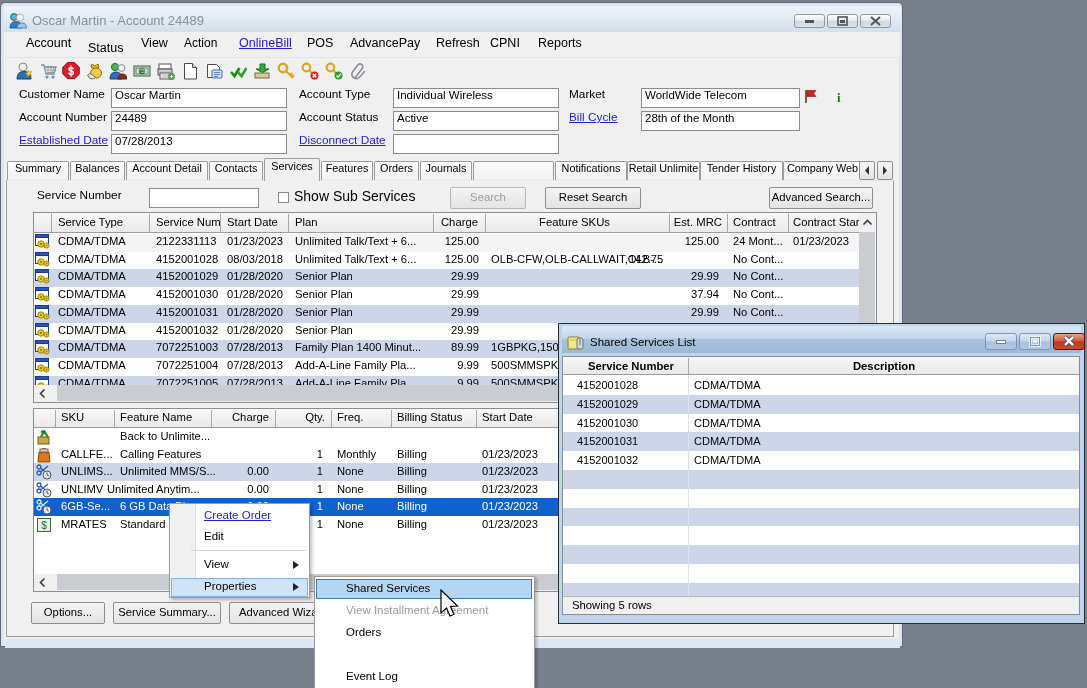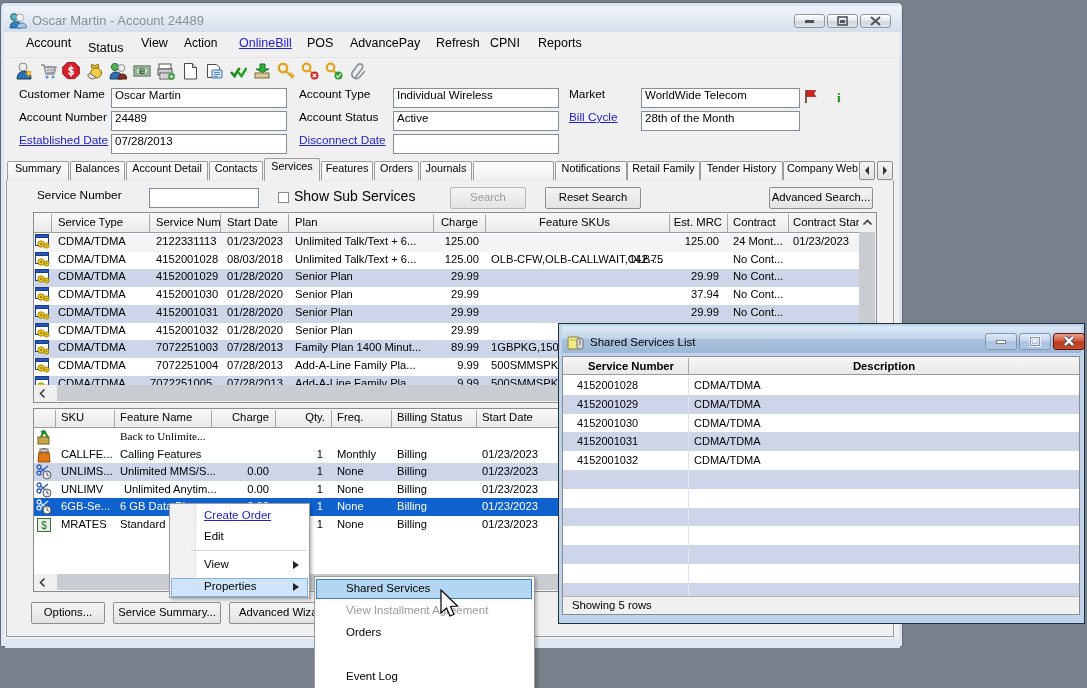--- a/index.html
+++ b/index.html
@@ -154,21 +154,21 @@
 <div class="abs" style="left:6px;top:158px;width:62px;height:19px;background:linear-gradient(#fdfdfd,#f0f0f0);border:1px solid #9c9c9c;border-bottom:none;border-radius:2px 2px 0 0;text-align:center;font-size:10.8px;padding-top:0px;white-space:nowrap;overflow:hidden;">Summary</div>
 <div class="abs" style="left:69px;top:158px;width:55px;height:19px;background:linear-gradient(#fdfdfd,#f0f0f0);border:1px solid #9c9c9c;border-bottom:none;border-radius:2px 2px 0 0;text-align:center;font-size:10.8px;padding-top:0px;white-space:nowrap;overflow:hidden;">Balances</div>
 <div class="abs" style="left:125px;top:158px;width:82px;height:19px;background:linear-gradient(#fdfdfd,#f0f0f0);border:1px solid #9c9c9c;border-bottom:none;border-radius:2px 2px 0 0;text-align:center;font-size:10.8px;padding-top:0px;white-space:nowrap;overflow:hidden;">Account Detail</div>
 <div class="abs" style="left:208px;top:158px;width:54px;height:19px;background:linear-gradient(#fdfdfd,#f0f0f0);border:1px solid #9c9c9c;border-bottom:none;border-radius:2px 2px 0 0;text-align:center;font-size:10.8px;padding-top:0px;white-space:nowrap;overflow:hidden;">Contacts</div>
 <div class="abs" style="left:263px;top:155px;width:56px;height:23px;background:#f0f0f0;border:1px solid #9c9c9c;border-bottom:none;border-radius:2px 2px 0 0;z-index:3;text-align:center;font-size:10.8px;padding-top:1px;">Services</div>
 <div class="abs" style="left:320px;top:158px;width:52px;height:19px;background:linear-gradient(#fdfdfd,#f0f0f0);border:1px solid #9c9c9c;border-bottom:none;border-radius:2px 2px 0 0;text-align:center;font-size:10.8px;padding-top:0px;white-space:nowrap;overflow:hidden;">Features</div>
 <div class="abs" style="left:373px;top:158px;width:45px;height:19px;background:linear-gradient(#fdfdfd,#f0f0f0);border:1px solid #9c9c9c;border-bottom:none;border-radius:2px 2px 0 0;text-align:center;font-size:10.8px;padding-top:0px;white-space:nowrap;overflow:hidden;">Orders</div>
 <div class="abs" style="left:419px;top:158px;width:52px;height:19px;background:linear-gradient(#fdfdfd,#f0f0f0);border:1px solid #9c9c9c;border-bottom:none;border-radius:2px 2px 0 0;text-align:center;font-size:10.8px;padding-top:0px;white-space:nowrap;overflow:hidden;">Journals</div>
 <div class="abs" style="left:472px;top:158px;width:81px;height:19px;background:linear-gradient(#fdfdfd,#f0f0f0);border:1px solid #9c9c9c;border-bottom:none;border-radius:2px 2px 0 0;text-align:center;font-size:16px;padding-top:16px;white-space:nowrap;overflow:hidden;">Credit Reports</div>
 <div class="abs" style="left:554px;top:158px;width:72px;height:19px;background:linear-gradient(#fdfdfd,#f0f0f0);border:1px solid #9c9c9c;border-bottom:none;border-radius:2px 2px 0 0;text-align:center;font-size:10.8px;padding-top:0px;white-space:nowrap;overflow:hidden;">Notifications</div>
-<div class="abs" style="left:626px;top:158px;width:73px;height:19px;background:linear-gradient(#fdfdfd,#f0f0f0);border:1px solid #9c9c9c;border-bottom:none;border-radius:2px 2px 0 0;text-align:center;font-size:10.8px;padding-top:0px;white-space:nowrap;overflow:hidden;">Retail Family</div>
+<div class="abs" style="left:626px;top:158px;width:73px;height:19px;background:linear-gradient(#fdfdfd,#f0f0f0);border:1px solid #9c9c9c;border-bottom:none;border-radius:2px 2px 0 0;text-align:center;font-size:10.8px;padding-top:0px;white-space:nowrap;overflow:hidden;">Retail Unlimite</div>
 <div class="abs" style="left:699px;top:158px;width:83px;height:19px;background:linear-gradient(#fdfdfd,#f0f0f0);border:1px solid #9c9c9c;border-bottom:none;border-radius:2px 2px 0 0;text-align:center;font-size:10.8px;padding-top:0px;white-space:nowrap;overflow:hidden;">Tender History</div>
 <div class="abs" style="left:782px;top:158px;width:79px;height:19px;background:linear-gradient(#fdfdfd,#f0f0f0);border:1px solid #9c9c9c;border-bottom:none;border-radius:2px 2px 0 0;text-align:center;font-size:10.8px;padding-top:0px;white-space:nowrap;overflow:hidden;">Company Web</div>
 <div class="btn" style="left:858px;top:158px;width:16px;height:19px;"><svg width="14" height="17" viewBox="0 0 14 17">
         <path d="M9 4 l-4 4.5 4 4.5z" fill="#333"></path>
       </svg></div>
 <div class="btn" style="left:876px;top:158px;width:16px;height:19px;"><svg width="14" height="17" viewBox="0 0 14 17">
         <path d="M5 4 l4 4.5 -4 4.5z" fill="#333"></path>
       </svg></div>
 <div class="abs " style="left:36px;top:185px;font-size:11.8px;">Service Number</div>
 <div class="abs" style="left:148px;top:185px;width:110px;height:20px;border:1px solid #848e98;background:#fff;"></div>
@@ -326,21 +326,21 @@
 <div class="abs" style="left:33px;top:373px;width:825px;height:17px;background:#ccd6e8;"></div>
 <div class="abs" style="left:34px;top:373px;"><svg width="16" height="15" viewBox="0 0 16 15">
         <rect x="0.5" y="0.5" width="13" height="11" fill="#fff" stroke="#1a3c8c"></rect>
         <rect x="0.5" y="0.5" width="13" height="3" fill="#2a55b8" stroke="#1a3c8c"></rect>
         <circle cx="6" cy="10" r="3.2" fill="#f0c819" stroke="#8a7200" stroke-width="0.8"></circle>
         <circle cx="11.5" cy="11.5" r="2.6" fill="#f0c819" stroke="#8a7200" stroke-width="0.8"></circle>
         <circle cx="6" cy="10" r="1" fill="#8a7200"></circle>
         <circle cx="11.5" cy="11.5" r="0.8" fill="#8a7200"></circle>
       </svg></div>
 <div class="cell" style="left:57px;top:374px;">CDMA/TDMA</div>
-<div class="cell" style="left:149px;top:374px;">7072251005</div>
+<div class="cell" style="left:155px;top:374px;">7072251005</div>
 <div class="cell" style="left:226px;top:374px;">07/28/2013</div>
 <div class="cell" style="left:294px;top:374px;">Add-A-Line Family Pla...</div>
 <div class="cell" style="left:388px;top:374px;width:90px;text-align:right;">9.99</div>
 <div class="cell" style="left:490px;top:374px;">500SMMSPKG</div>
 <div class="abs" style="left:858px;top:210px;width:17px;height:189px;background:#f0f0f0;"></div>
 <div class="abs" style="left:858px;top:211px;width:17px;height:17px;background:#f0f0f0;"><svg width="17" height="17" viewBox="0 0 17 17">
         <path d="M4.5 10.5 L8.5 6.5 L12.5 10.5" fill="none" stroke="#3a3a3a" stroke-width="1.6"></path>
       </svg></div>
 <div class="abs" style="left:858px;top:229px;width:16px;height:152px;background:#c9cdd2;"></div>
 <div class="abs" style="left:33px;top:382px;width:842px;height:17px;background:#f0f0f0;"></div>
@@ -364,21 +364,21 @@
 <div class="abs" style="left:244px;top:408px;width:80px;text-align:right;font-size:11.3px;">Qty.</div>
 <div class="abs" style="left:336px;top:408px;font-size:11.3px;">Freq.</div>
 <div class="abs" style="left:396px;top:408px;font-size:11.3px;">Billing Status</div>
 <div class="abs" style="left:481px;top:408px;font-size:11.3px;">Start Date</div>
 <div class="abs" style="left:33px;top:425px;width:842px;height:18px;background:#fff;"></div>
 <div class="abs" style="left:35px;top:426px;"><svg width="16" height="16" viewBox="0 0 16 16">
         <rect x="2" y="8" width="11" height="7" fill="#c8a84a" stroke="#7a5f1a"></rect>
         <path d="M5 8 l3-6 m0 0 l-3 1 m3-1 l1 3" stroke="#1d8a1d" stroke-width="2" fill="none"></path>
         <path d="M8 1.5 l4 7" stroke="#1d8a1d" stroke-width="2"></path>
       </svg></div>
-<div class="cell" style="left:119px;top:427px;color:#000;font-family:Liberation Serif, serif;">Back to Unlimite...</div>
+<div class="cell" style="left:119px;top:427px;color:#000;">Back to Unlimite...</div>
 <div class="abs" style="left:33px;top:443px;width:842px;height:17px;background:#fff;"></div>
 <div class="abs" style="left:35px;top:444px;"><svg width="16" height="16" viewBox="0 0 16 16">
         <path d="M3 5 h10 l1 10 H2z" fill="#e07818" stroke="#8a4a00"></path>
         <path d="M5.5 7 V4 a2.5 2.5 0 0 1 5 0 V7" fill="none" stroke="#8a4a00" stroke-width="1.2"></path>
         <rect x="4" y="2" width="8" height="3" fill="#d0d0d0" stroke="#707070"></rect>
       </svg></div>
 <div class="cell" style="left:60px;top:445px;color:#000;">CALLFE...</div>
 <div class="cell" style="left:119px;top:445px;color:#000;">Calling Features</div>
 <div class="cell" style="left:232px;top:445px;width:90px;text-align:right;color:#000;">1</div>
 <div class="cell" style="left:336px;top:445px;color:#000;">Monthly</div>
@@ -401,21 +401,21 @@
 <div class="cell" style="left:481px;top:462px;color:#000;">01/23/2023</div>
 <div class="abs" style="left:33px;top:478px;width:842px;height:17px;background:#fff;"></div>
 <div class="abs" style="left:35px;top:479px;"><svg width="16" height="16" viewBox="0 0 16 16">
         <circle cx="3" cy="3" r="2" fill="none" stroke="#2a55b8" stroke-width="1.3"></circle>
         <circle cx="3" cy="9" r="2" fill="none" stroke="#2a55b8" stroke-width="1.3"></circle>
         <path d="M4.5 4 L12 10 M4.5 8 L12 2" stroke="#2a55b8" stroke-width="1.3"></path>
         <circle cx="11" cy="11" r="4" fill="#e8e8f0" stroke="#555"></circle>
         <path d="M11 8.5 V11 l1.8 1" stroke="#555" fill="none"></path>
       </svg></div>
 <div class="cell" style="left:60px;top:480px;color:#000;">UNLIMV</div>
-<div class="cell" style="left:123px;top:480px;color:#000;">Unlimited Anytim...</div>
+<div class="cell" style="left:106px;top:480px;color:#000;">Unlimited Anytim...</div>
 <div class="cell" style="left:178px;top:480px;width:90px;text-align:right;color:#000;">0.00</div>
 <div class="cell" style="left:232px;top:480px;width:90px;text-align:right;color:#000;">1</div>
 <div class="cell" style="left:336px;top:480px;color:#000;">None</div>
 <div class="cell" style="left:396px;top:480px;color:#000;">Billing</div>
 <div class="cell" style="left:481px;top:480px;color:#000;">01/23/2023</div>
 <div class="abs" style="left:33px;top:495px;width:842px;height:18px;background:#0f62cd;"></div>
 <div class="abs" style="left:35px;top:496px;"><svg width="16" height="16" viewBox="0 0 16 16">
         <circle cx="3" cy="3" r="2" fill="none" stroke="#dce6f4" stroke-width="1.3"></circle>
         <circle cx="3" cy="9" r="2" fill="none" stroke="#dce6f4" stroke-width="1.3"></circle>
         <path d="M4.5 4 L12 10 M4.5 8 L12 2" stroke="#dce6f4" stroke-width="1.3"></path>

